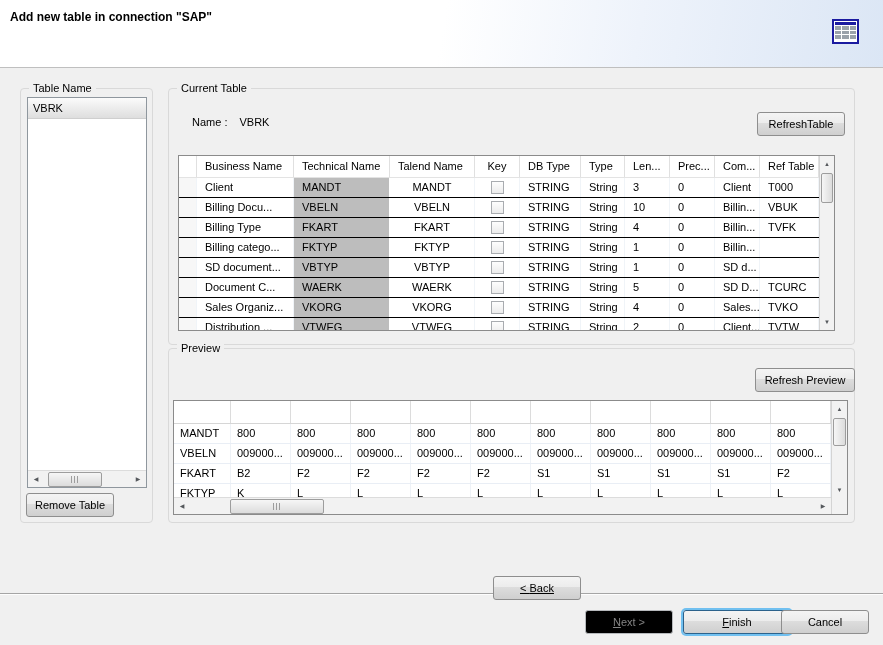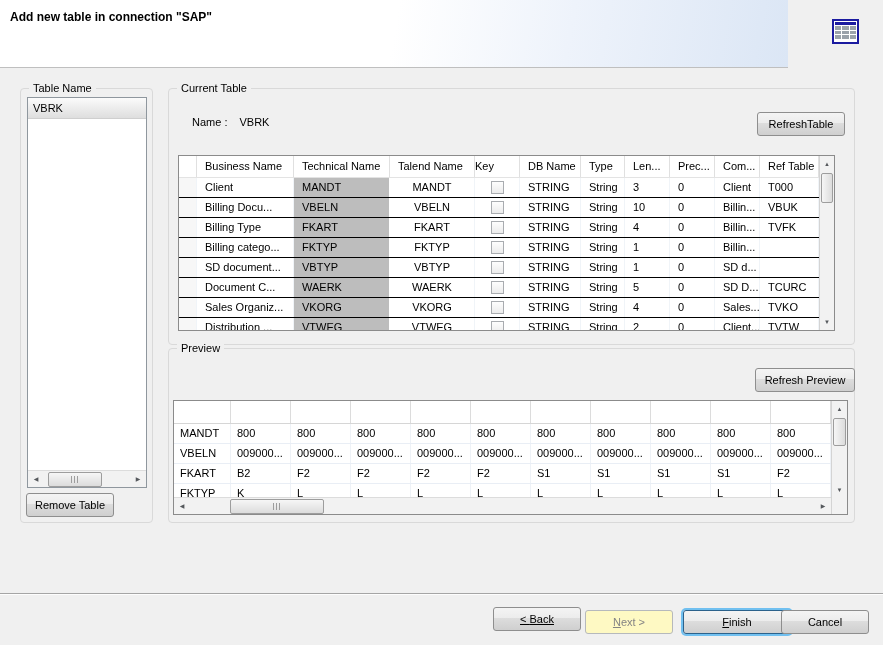--- a/index.html
+++ b/index.html
@@ -1,39 +1,39 @@
 <!DOCTYPE html>
 <html><head>
 <meta charset="utf-8">
 <style>
   html,body{margin:0;padding:0;}
   body{font-family:"Liberation Sans",sans-serif;font-size:11px;color:#000;background:#f0f0f0;}
   .stage{position:relative;width:883px;height:645px;background:#f0f0f0;overflow:hidden;}
 
   
-  .titleband{position:absolute;left:0;top:0;width:788px;height:67px;
+  .titleband{position:absolute;left:0;top:0;width:883px;height:67px;
     background:linear-gradient(100deg,#ffffff 50%,#eef3fb 72%,#dbe6f5 100%);
     border-bottom:1px solid #bfbfbf;}
   .wiz-title{position:absolute;left:10px;top:10px;font-weight:bold;font-size:12px;}
   .hdr-icon{position:absolute;left:832px;top:19px;width:27px;height:25px;box-sizing:border-box;
     border:2px solid #1b1ba0;background:#fff;padding:1px;}
   .hdr-icon .bar{height:3px;background:#1b1ba0;margin-bottom:1px;}
   .hdr-icon .grid{display:grid;grid-template-columns:1fr 1fr 1fr;grid-auto-rows:1fr;gap:1px;height:13px;}
   .hdr-icon .grid div{background:#9aa2aa;}
 
   
   .group{position:absolute;border:1px solid #d9d9d9;border-radius:4px;box-sizing:border-box;}
   .group-label{position:absolute;top:-8px;left:8px;background:#f0f0f0;padding:0 4px;line-height:14px;}
 
   
   .btn{position:absolute;box-sizing:border-box;height:24px;border:1px solid #8e8e8e;border-radius:3px;
     background:linear-gradient(#f4f4f4,#ececec 45%,#dddddd 46%,#cfcfcf);
     text-align:center;line-height:22px;font-size:11px;cursor:default;}
   .btn.default{border:1px solid #2c628b;box-shadow:0 0 0 2px #71c0f0;}
-  .btn.disabled{background:#fef9c3;border-color:#b6b9bc;color:#848484;}
+  .btn.disabled{background:#000000;border-color:#b6b9bc;color:#848484;}
   .mn{text-decoration:underline;}
 
   
   .listbox{position:absolute;left:27px;top:97px;width:120px;height:391px;box-sizing:border-box;
     background:#fff;border:1px solid #8f979e;}
   .list-item{height:20px;line-height:20px;padding-left:5px;
     background:linear-gradient(#fbfbfb,#dedede);border-bottom:1px solid #cfcfcf;}
 
   
   .sb-ar{display:inline-block;font-size:6px;color:#55585c;line-height:1;}
@@ -50,21 +50,21 @@
     background:linear-gradient(to right,#f6f6f6,#dcdcdc);}
 
   
   .ctable{position:absolute;left:178px;top:155px;width:657px;height:176px;box-sizing:border-box;
     background:#fff;border:1px solid #8b8b8b;display:flex;}
   .ct-main{flex:1;overflow:hidden;}
   .ct-grid{display:grid;grid-template-columns:18px 97px 96px 85px 45px 61px 44px 45px 45px 45px minmax(0,1fr);}
   .ct-header{height:21px;border-bottom:1px solid #e3e3e3;}
   .ct-header .th{line-height:21px;padding-left:8px;border-right:1px solid #e0e0e0;
     white-space:nowrap;overflow:hidden;box-sizing:border-box;}
-  .ct-header .th.center{text-align:left;padding-left:0;}
+  .ct-header .th.center{text-align:center;padding-left:0;}
   .trow{height:19px;border-bottom:1px solid #000000;}
   .td{line-height:18px;padding-left:8px;border-right:1px solid #f0f4f8;
     white-space:nowrap;overflow:hidden;box-sizing:border-box;}
   .td.sel{background:#f7f7f7;padding:0;}
   .td.tech{background:#bdbdbd;border-right:1px solid #ffffff;}
   .td.talend{text-align:center;padding-left:0;}
   .td.keycell{display:flex;align-items:center;justify-content:center;padding:0;}
   .checkbox{width:13px;height:13px;box-sizing:border-box;border:1px solid #a9acb0;
     background:linear-gradient(#fdfdfd,#ececec);}
 
@@ -136,21 +136,21 @@
   <div class="btn" style="left:757px;top:112px;width:88px;">RefreshTable</div>
 
   <div class="ctable">
     <div class="ct-main">
       <div class="ct-grid ct-header">
           <div class="th"></div>
           <div class="th">Business Name</div>
           <div class="th">Technical Name</div>
           <div class="th">Talend Name</div>
           <div class="th center">Key</div>
-          <div class="th">DB Name</div>
+          <div class="th">DB Type</div>
           <div class="th">Type</div>
           <div class="th">Len...</div>
           <div class="th">Prec...</div>
           <div class="th">Com...</div>
           <div class="th">Ref Table</div>
         </div>
       <div>
           <div class="ct-grid trow">
             <div class="td sel"></div>
             <div class="td">Client</div>
@@ -373,18 +373,18 @@
           <span class="sb-ar">▲</span>
         </span>
       <span class="vthumb" style="top:17px;height:26px;"></span>
       <span class="sb-btn" style="bottom:16px;">
           <span class="sb-ar">▼</span>
         </span>
     </div>
   </div>
 
   <div class="footer-sep"></div>
-  <div class="btn" style="left:493px;top:607px;width:88px;text-decoration:underline;"><span>&lt; </span><span class="mn">B</span><span>ack</span></div>
+  <div class="btn" style="left:493px;top:576px;width:88px;text-decoration:underline;"><span>&lt; </span><span class="mn">B</span><span>ack</span></div>
   <div class="btn disabled" style="left:585px;top:610px;width:88px;"><span></span><span class="mn">N</span><span>ext &gt;</span></div>
   <div class="btn default" style="left:683px;top:610px;width:108px;"><span></span><span class="mn">F</span><span>inish</span></div>
   <div class="btn" style="left:781px;top:610px;width:88px;">Cancel</div>
 
 </div>
 
 </body></html>

